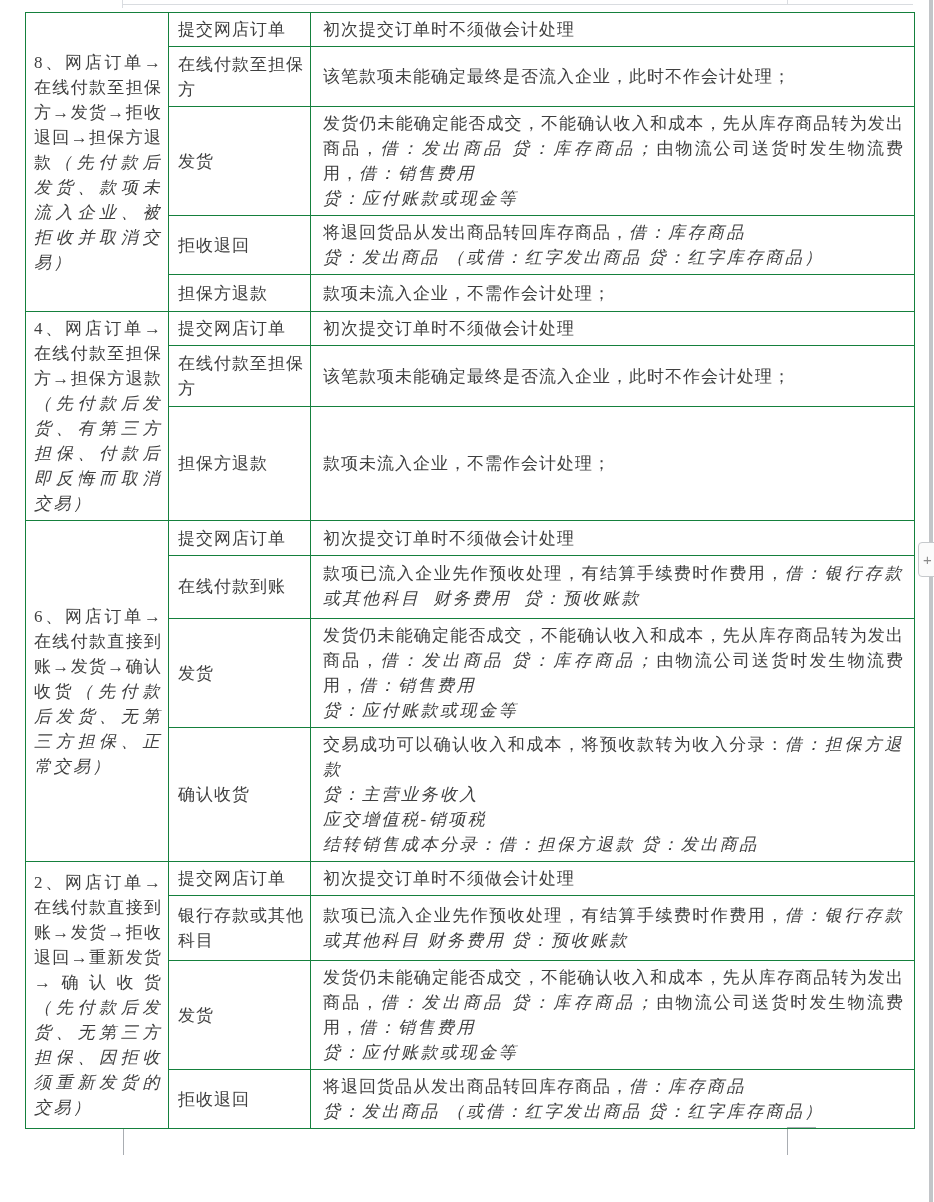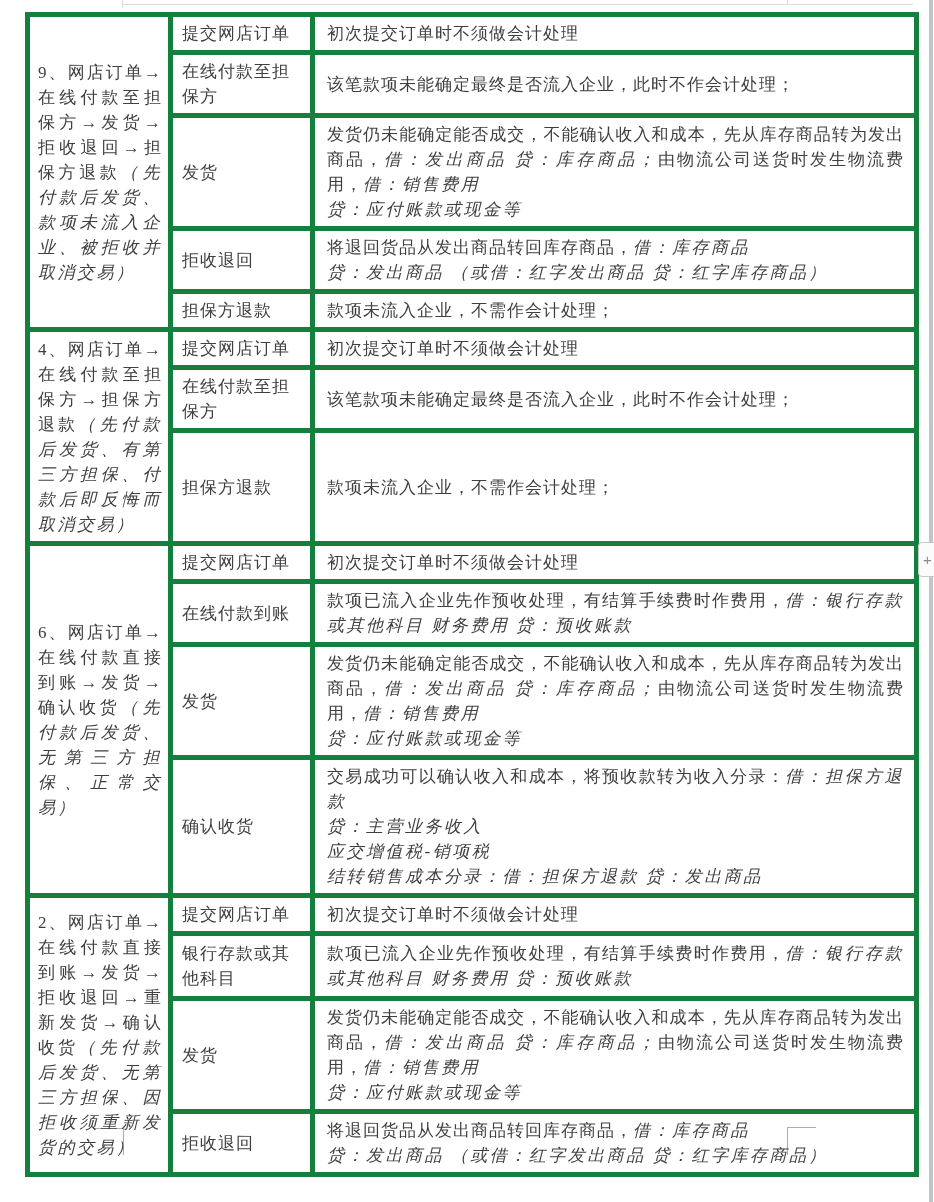--- a/index.html
+++ b/index.html
@@ -1,21 +1,21 @@
 <!DOCTYPE html>
 <html><head>
 <meta charset="utf-8">
 <style>
   html,body{margin:0;padding:0;background:#ffffff;}
   .page{position:relative;width:934px;height:1202px;background:#ffffff;overflow:hidden;
         font-family:"Liberation Serif","DejaVu Serif",serif;color:#3f3f3f;}
   
   table.acct{position:absolute;left:25px;top:12px;width:889px;border-collapse:collapse;
              table-layout:fixed;font-size:17px;line-height:25px;}
-  table.acct td{border:5px solid #15803d;vertical-align:middle;overflow:hidden;
+  table.acct td{border:1px solid #15803d;vertical-align:middle;overflow:hidden;
                 letter-spacing:1px;}
   td.left{padding:4px 6px 4px 8px;text-align:justify;}
   td.step{padding:4px 5px 4px 9px;}
   td.body{padding:4px 10px 4px 12px;text-align:justify;}
   .kai{font-style:italic;letter-spacing:2.5px;}
   
   .artifact{position:absolute;background:#d9dce0;}
   .mark{position:absolute;background:#a9adb2;}
   .hline-top{left:122px;top:4px;width:791px;height:1px;}
   .vtick-a{left:122px;top:0;width:1px;height:8px;}
@@ -44,21 +44,21 @@
   <div class="mark br-v"></div>
 
   <table class="acct">
     <colgroup>
       <col style="width:143px">
       <col style="width:142px">
       <col style="width:604px">
     </colgroup>
   <tbody>
         <tr style="height: 33px;">
-          <td class="left" rowspan="5"><span>9、网店订单→在线付款至担保方→发货→拒收退回→担保方退款</span><span class="kai">（先付款后发货、款项未流入企业、被拒收并取消交易）</span></td>
+          <td class="left" rowspan="5"><span>8、网店订单→在线付款至担保方→发货→拒收退回→担保方退款</span><span class="kai">（先付款后发货、款项未流入企业、被拒收并取消交易）</span></td>
           <td class="step">提交网店订单</td>
           <td class="body"><span>初次提交订单时不须做会计处理</span></td>
         </tr>
         <tr style="height: 60px;">
           <td class="step">在线付款至担保方</td>
           <td class="body"><span>该笔款项未能确定最终是否流入企业，此时不作会计处理；</span></td>
         </tr>
         <tr style="height: 108px;">
           <td class="step">发货</td>
           <td class="body"><span>发货仍未能确定能否成交，不能确认收入和成本，先从库存商品转为发出商品，</span><span class="kai">借：发出商品 贷：库存商品；</span><span>由物流公司送货时发生物流费用，</span><span class="kai">借：销售费用</span><br><span class="kai">贷：应付账款或现金等</span></td>
@@ -86,21 +86,21 @@
           <td class="step">担保方退款</td>
           <td class="body"><span>款项未流入企业，不需作会计处理；</span></td>
         </tr>
       </tbody>
       <tbody>
         <tr style="height: 35px;">
           <td class="left" rowspan="4"><span>6、网店订单→在线付款直接到账→发货→确认收货</span><span class="kai">（先付款后发货、无第三方担保、正常交易）</span></td>
           <td class="step">提交网店订单</td>
           <td class="body"><span>初次提交订单时不须做会计处理</span></td>
         </tr>
-        <tr style="height: 63px;">
+        <tr style="height: 63px; font-family: Liberation Mono, monospace;">
           <td class="step">在线付款到账</td>
           <td class="body"><span>款项已流入企业先作预收处理，有结算手续费时作费用，</span><span class="kai">借：银行存款或其他科目 财务费用 贷：预收账款</span></td>
         </tr>
         <tr style="height: 108px;">
           <td class="step">发货</td>
           <td class="body"><span>发货仍未能确定能否成交，不能确认收入和成本，先从库存商品转为发出商品，</span><span class="kai">借：发出商品 贷：库存商品；</span><span>由物流公司送货时发生物流费用，</span><span class="kai">借：销售费用</span><br><span class="kai">贷：应付账款或现金等</span></td>
         </tr>
         <tr style="height: 112px;">
           <td class="step">确认收货</td>
           <td class="body"><span>交易成功可以确认收入和成本，将预收款转为收入分录：</span><span class="kai">借：担保方退款</span><br><span class="kai">贷：主营业务收入</span><br><span class="kai">应交增值税-销项税</span><br><span class="kai">结转销售成本分录：借：担保方退款 贷：发出商品</span></td>

